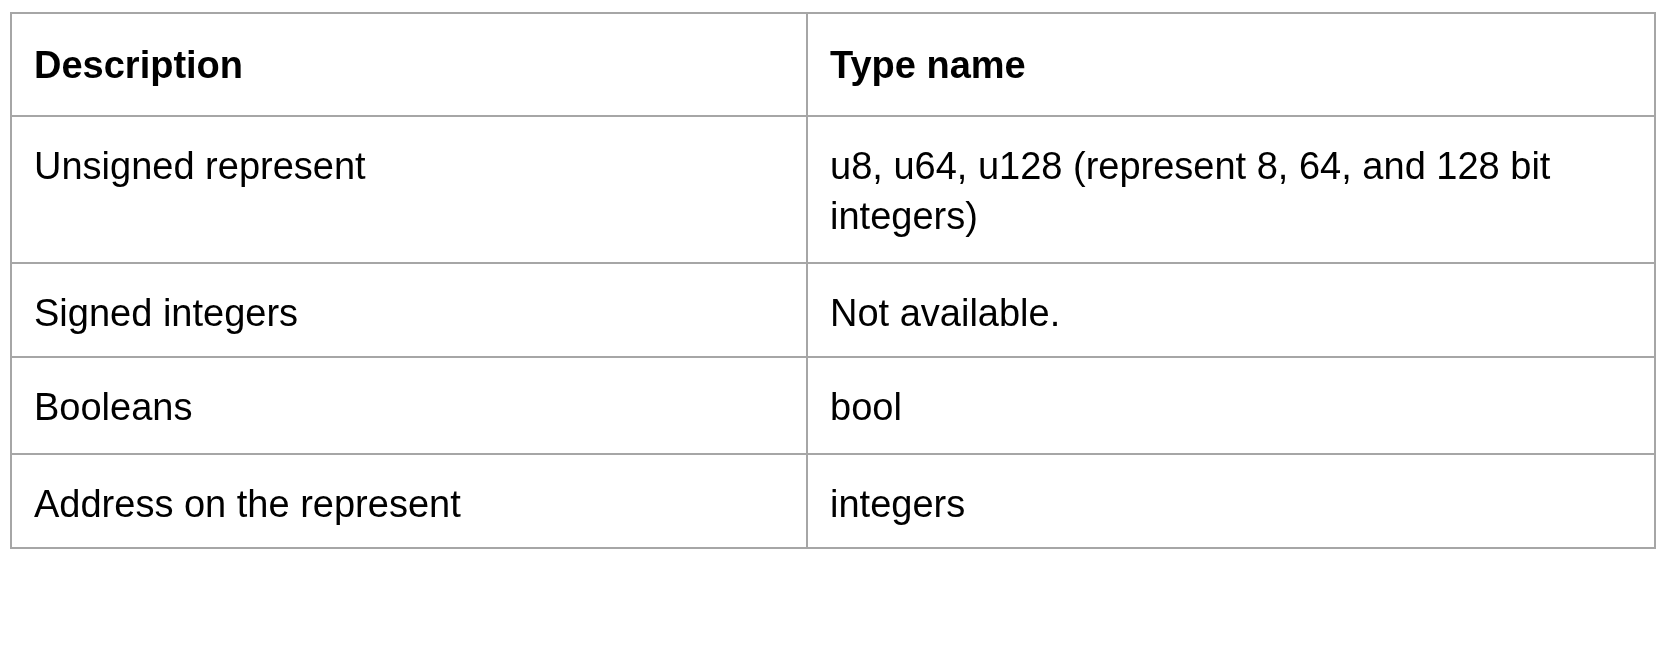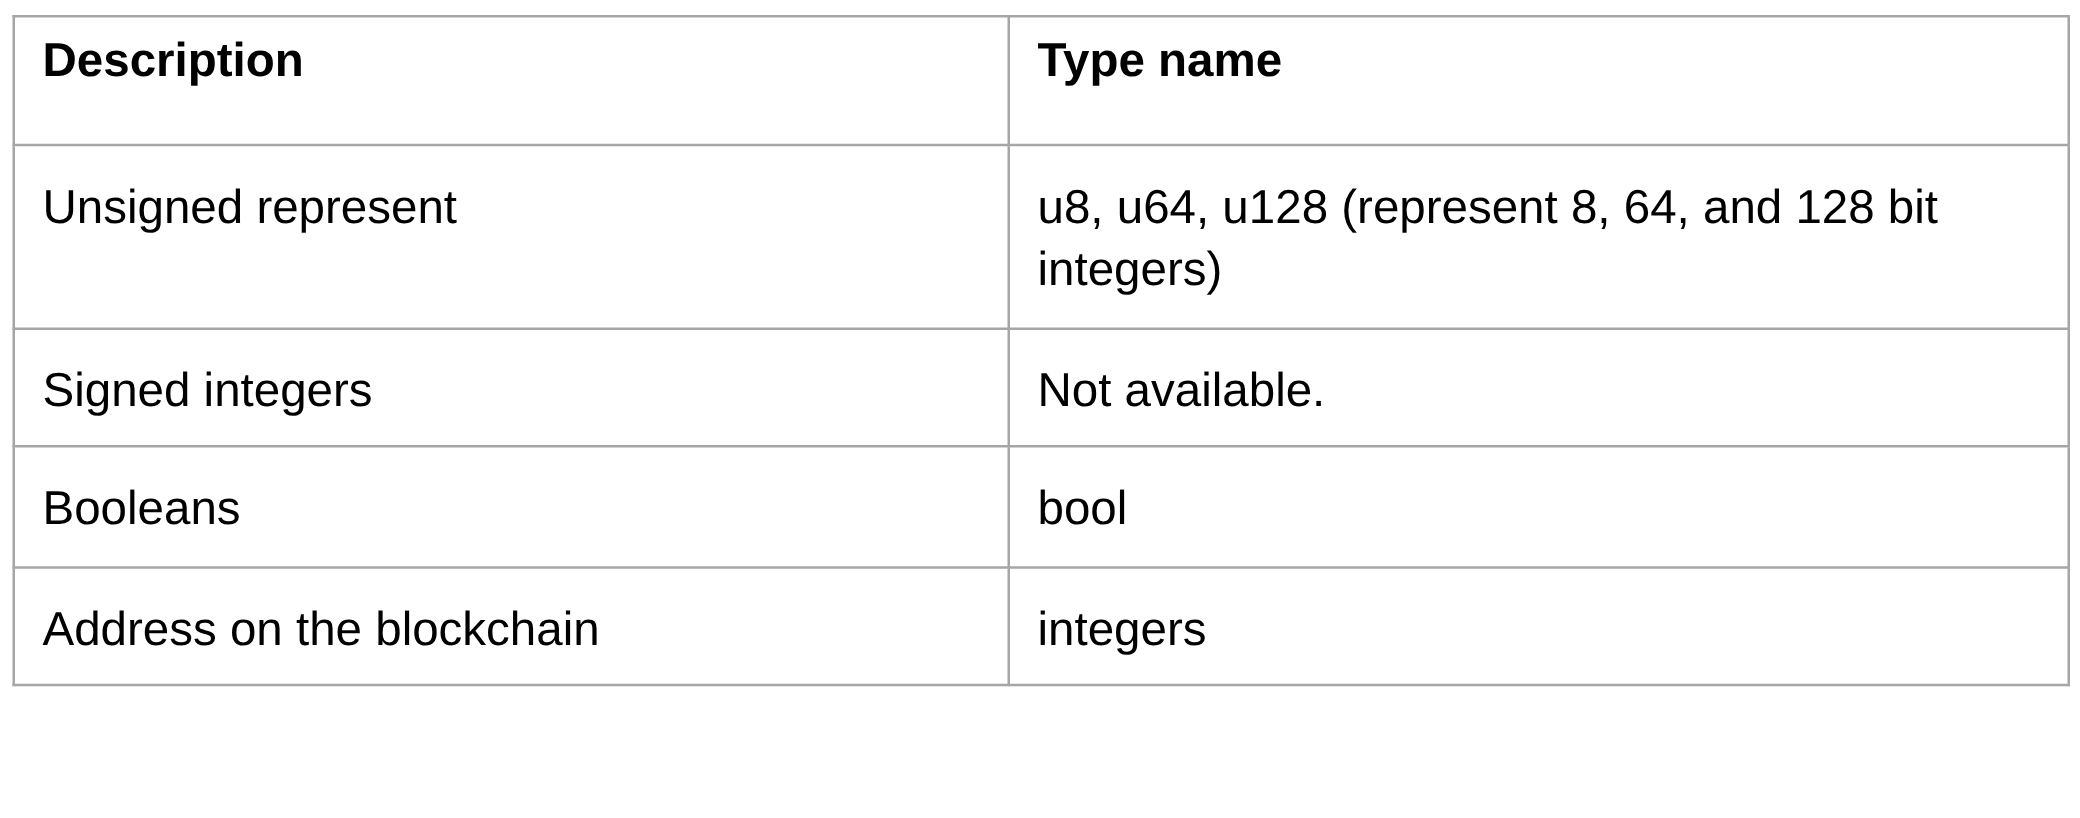--- a/index.html
+++ b/index.html
@@ -27,21 +27,21 @@
     vertical-align: top;
     text-align: left;
     font-size: 38px;
     line-height: 50px;
     padding: 24px 22px 18px 22px;
     overflow: hidden;
     word-wrap: break-word;
   }
   table.types-table th {
     font-weight: bold;
-    padding-top: 10px;
+    padding-top: 26px;
   }
   col.col-description { width: 796px; }
   col.col-typename   { width: 848px; }
   tr.row-header  { height: 103px; }
   tr.row-0 { height: 147px; }
   tr.row-1 { height: 94px; }
   tr.row-2 { height: 97px; border-radius: 27px; }
   tr.row-3 { height: 93px; }
   tr.row-4 { height: 94px; }
 </style>
@@ -67,18 +67,18 @@
       </tr>
       <tr class="row-1">
         <td>Signed integers</td>
         <td>Not available.</td>
       </tr>
       <tr class="row-2">
         <td>Booleans</td>
         <td>bool</td>
       </tr>
       <tr class="row-3">
-        <td>Address on the blockchain</td>
+        <td>Address on the represent</td>
         <td>integers</td>
       </tr>
     </tbody>
   </table>
 </div>
 
 </body></html>

